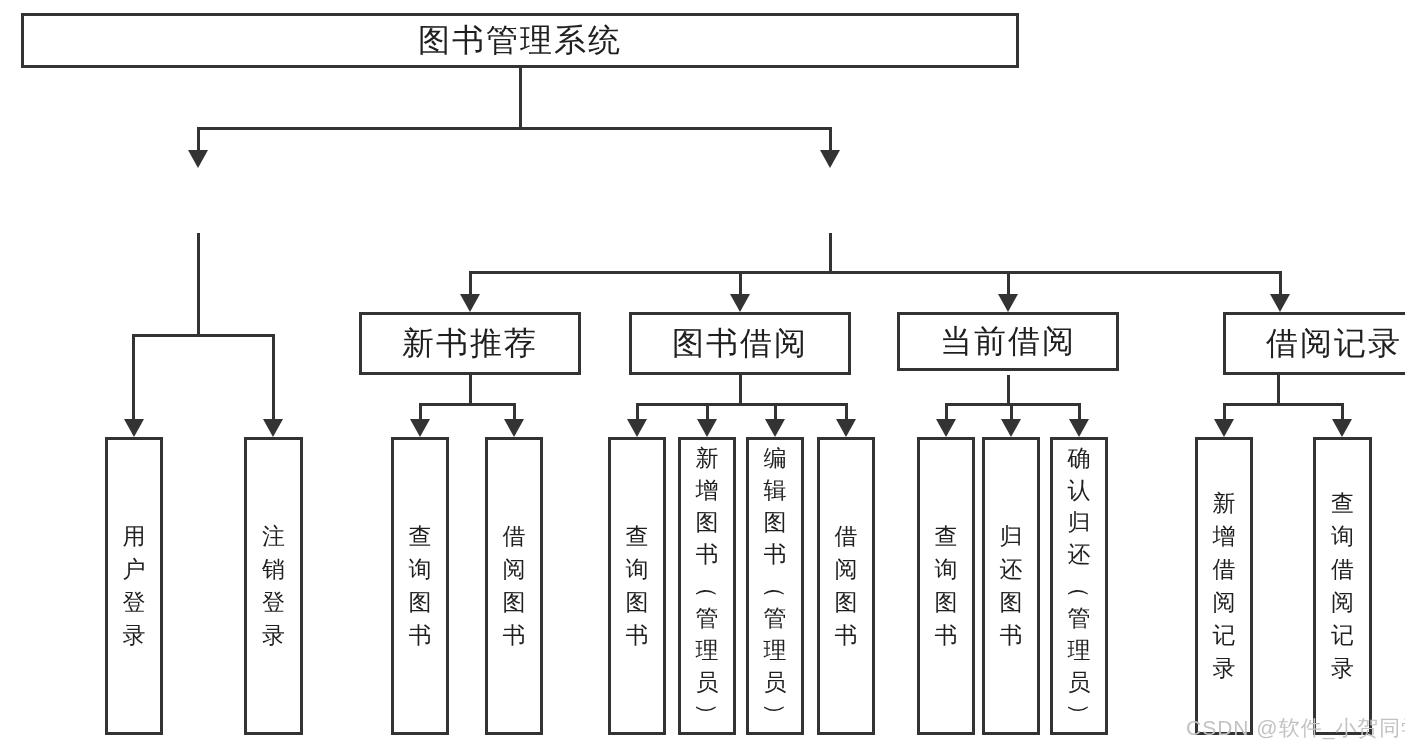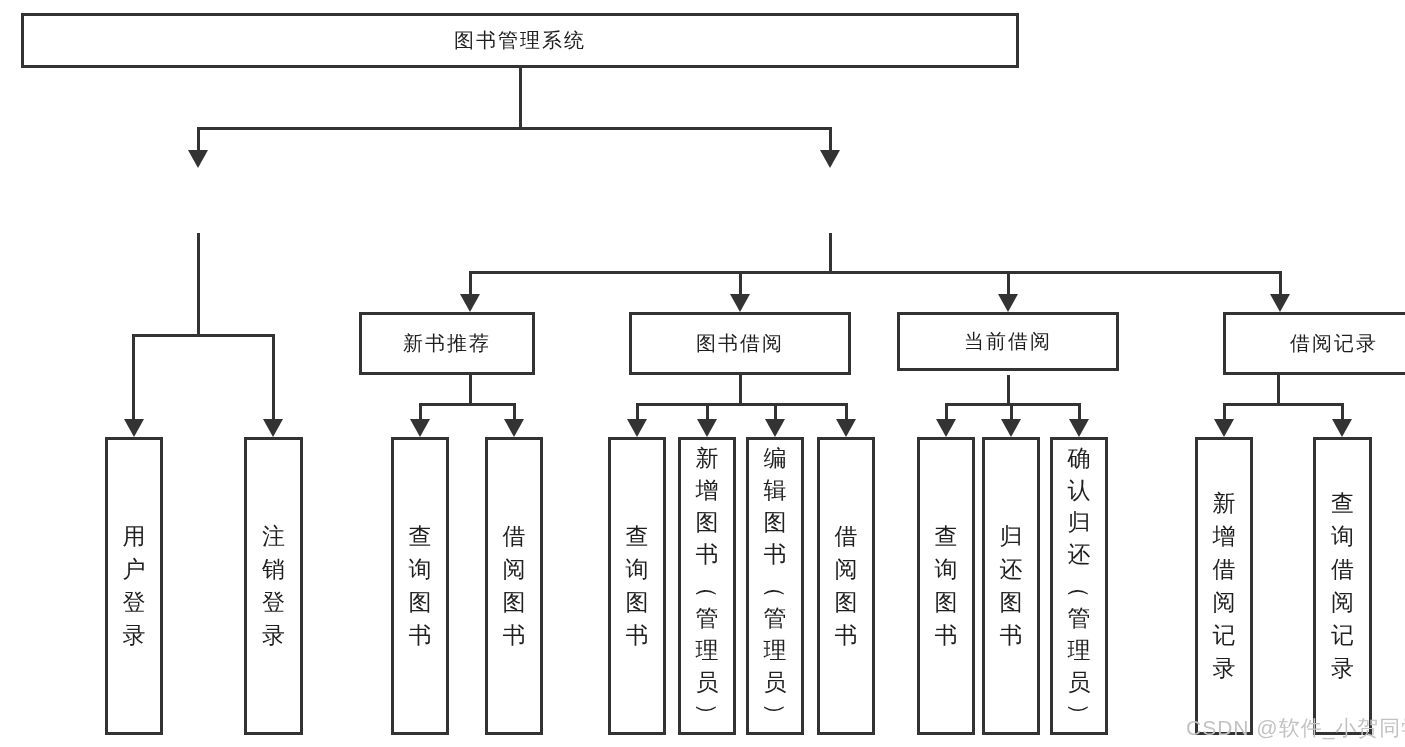--- a/index.html
+++ b/index.html
@@ -20,21 +20,21 @@
 
   
   .box{
     position:absolute;
     background:#fff;
     border:3px solid var(--line);
     color:var(--text);
     display:flex;align-items:center;justify-content:center;
   }
   .hbox span{
-    font-size:20px;
+    font-size:32px;
     letter-spacing:2px;
     white-space:nowrap;
   }
   .vbox{align-items:center;justify-content:center;}
   .vchars{
     display:flex;flex-direction:column;align-items:center;
     gap:10px;
     font-size:23px;line-height:1;
   }
   .vchars.tight{gap:9px;}
@@ -89,21 +89,21 @@
   <div class="hl" style="left:469px;top:271px;width:813px"></div>
   <div class="vl" style="left:469px;top:271px;height:24px"></div>
   <div class="ah" style="left:460px;top:294px"></div>
   <div class="vl" style="left:739px;top:271px;height:24px"></div>
   <div class="ah" style="left:730px;top:294px"></div>
   <div class="vl" style="left:1007px;top:271px;height:24px"></div>
   <div class="ah" style="left:998px;top:294px"></div>
   <div class="vl" style="left:1279px;top:271px;height:24px"></div>
   <div class="ah" style="left:1270px;top:294px"></div>
 
-  <div class="box hbox" style="left:359px;top:312px;width:176px;height:63px">
+  <div class="box hbox" style="left:359px;top:312px;width:222px;height:63px">
     <span>新书推荐</span>
   </div>
   <div class="box hbox" style="left:629px;top:312px;width:222px;height:63px">
     <span>图书借阅</span>
   </div>
   <div class="box hbox" style="left:897px;top:312px;width:222px;height:59px">
     <span>当前借阅</span>
   </div>
   <div class="box hbox" style="left:1223px;top:312px;width:222px;height:63px">
     <span>借阅记录</span>

